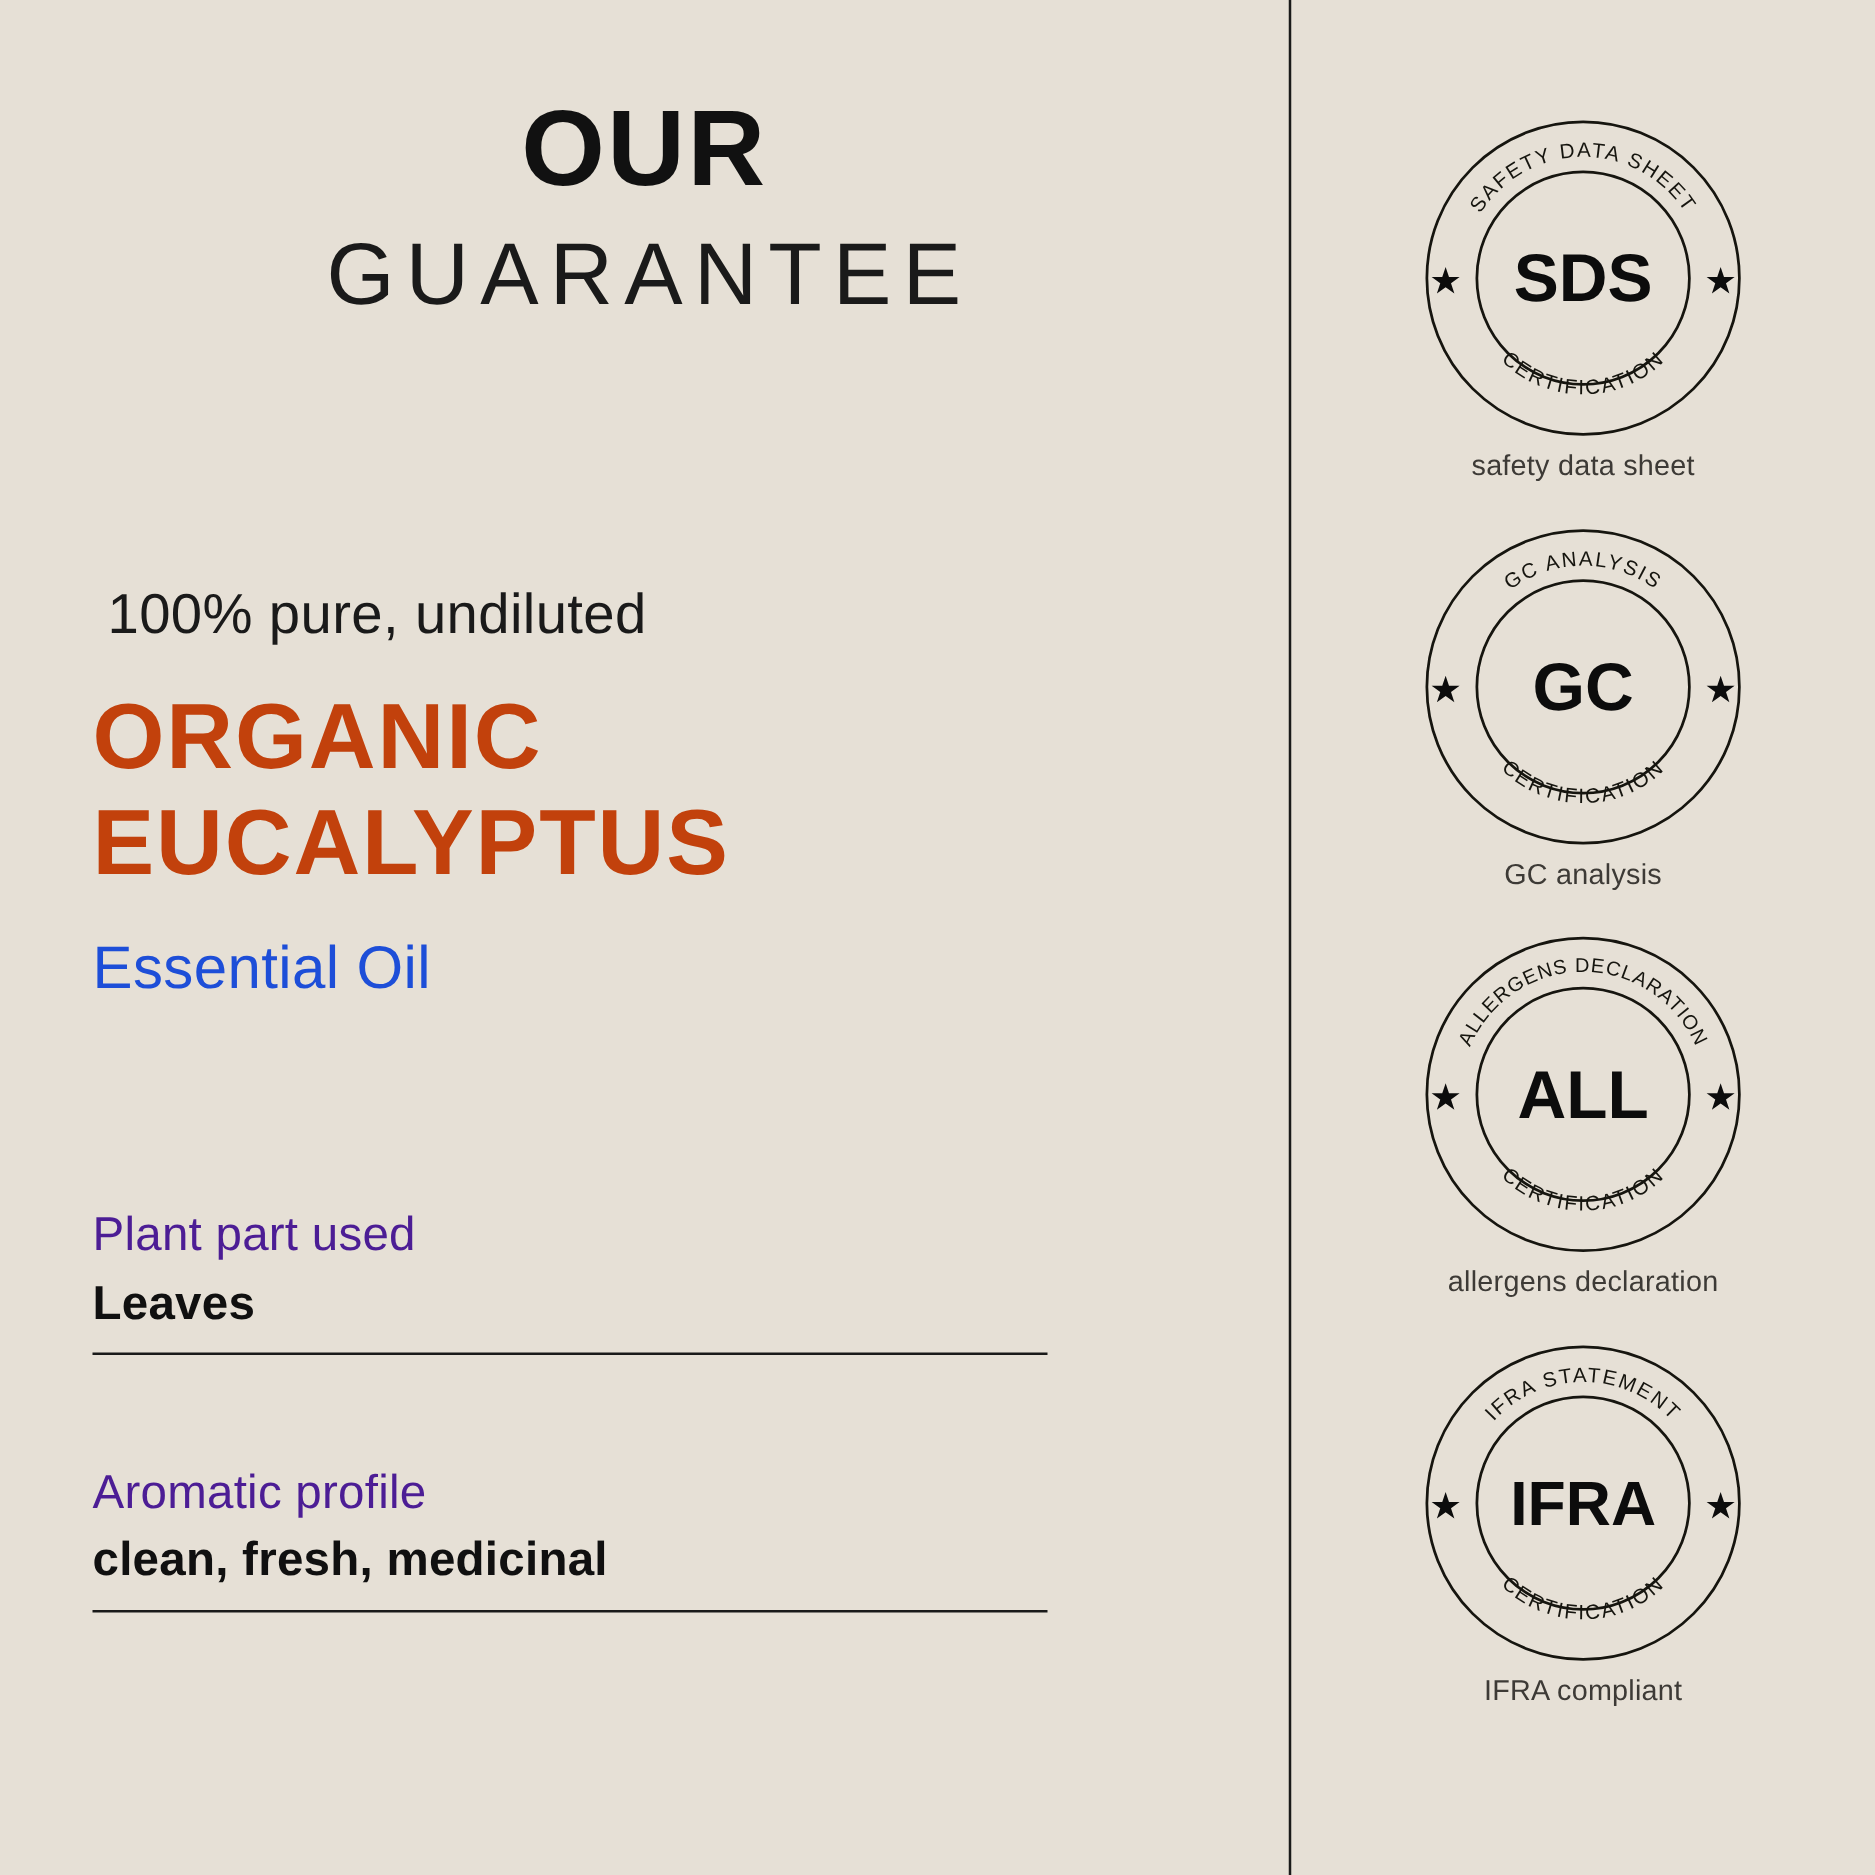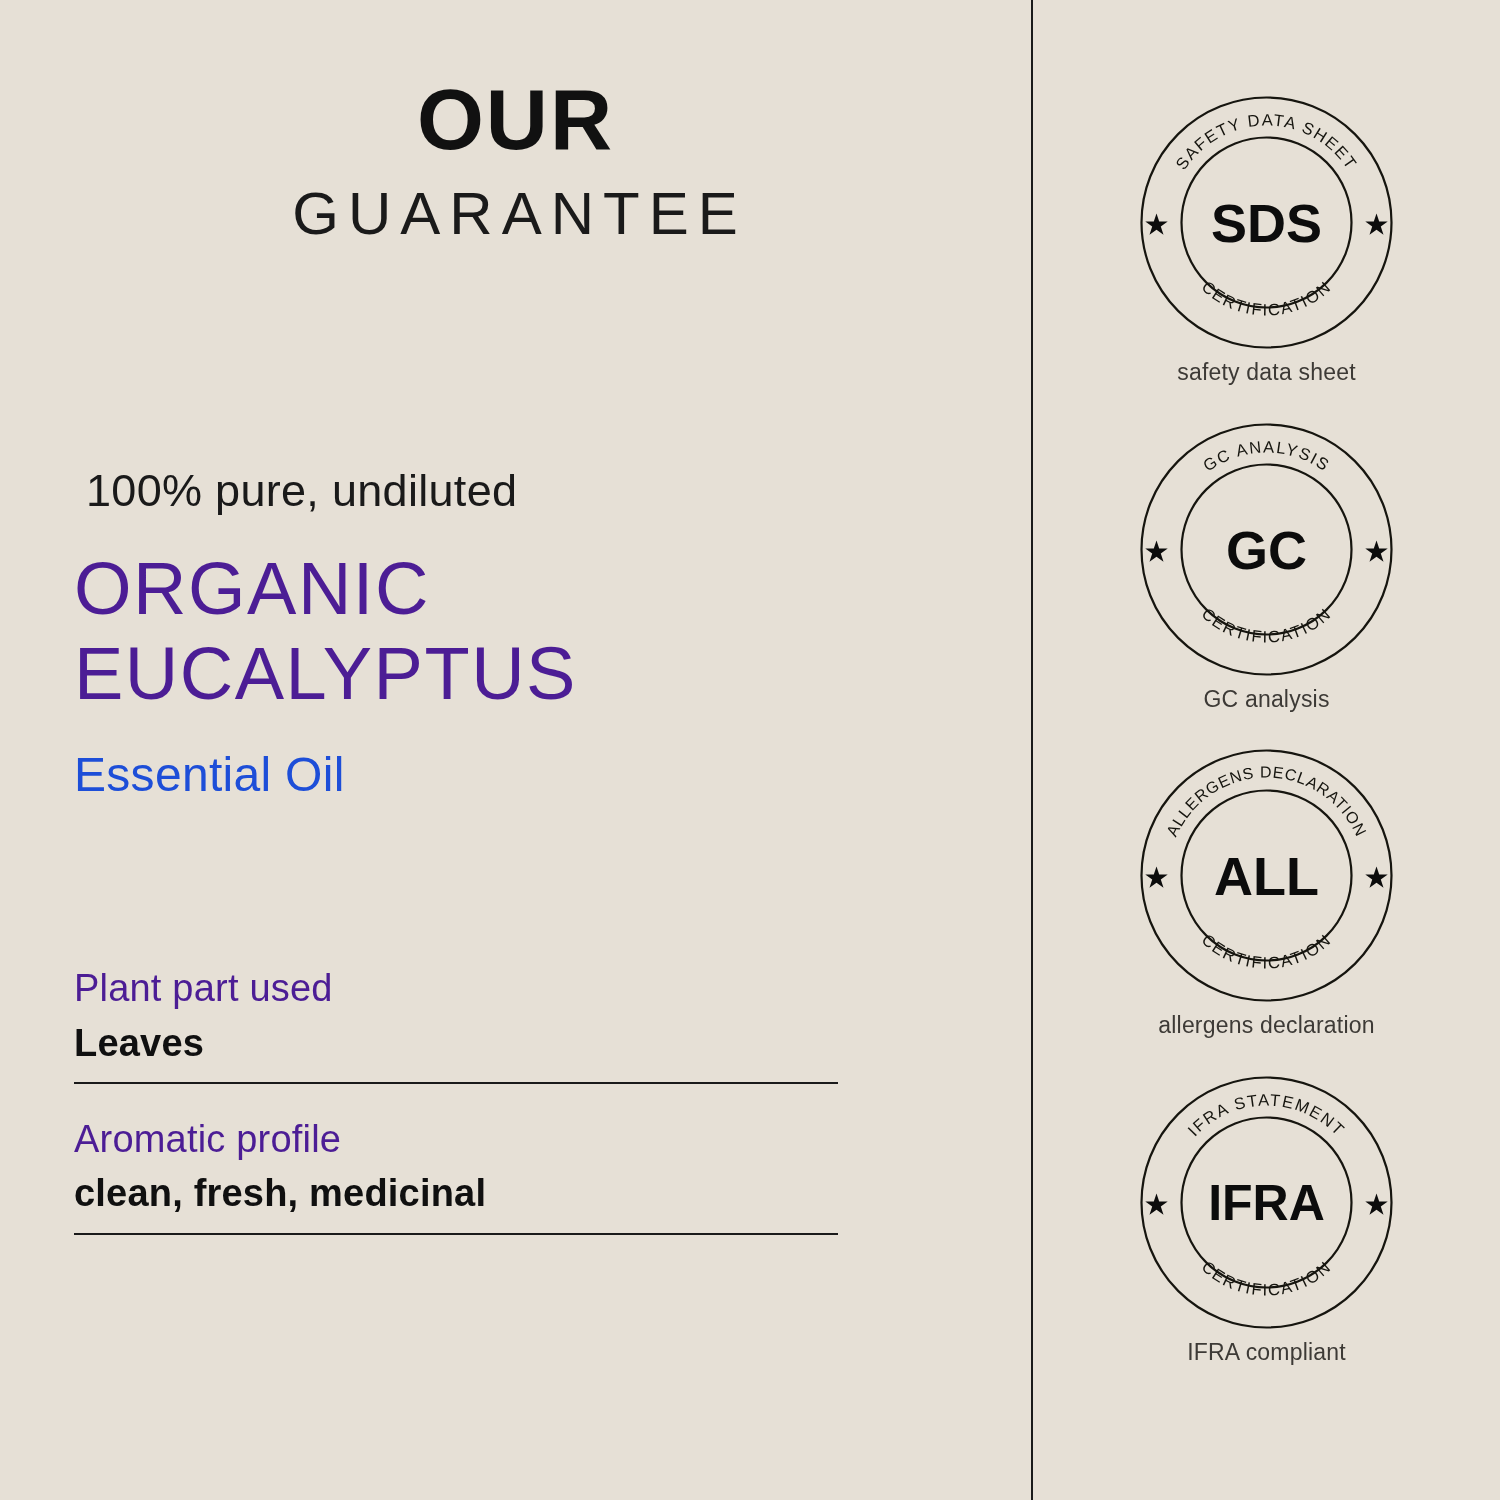--- a/index.html
+++ b/index.html
@@ -51,21 +51,21 @@
   }
   .heading-our {
     font-size: 86px;
     font-weight: bold;
     letter-spacing: 2px;
     line-height: 1.0;
     color: #111111;
     margin: 0;
   }
   .heading-guarantee {
-    font-size: 60px;
+    font-size: 70px;
     font-weight: 400;
     letter-spacing: 9px;
     line-height: 1.0;
     color: #1a1a1a;
     margin: 22px 0 0 0;
     padding-left: 8px;
   }
 
   .product-block {
     position: absolute;
@@ -76,22 +76,22 @@
   .product-kicker {
     font-size: 45px;
     font-weight: 400;
     color: #1a1a1a;
     line-height: 1.05;
     letter-spacing: 0.3px;
     margin: 12px;
   }
   .product-name {
     font-size: 74px;
-    font-weight: normal;
-    color: #4c1d95;
+    font-weight: bold;
+    color: #c2410c;
     line-height: 1.15;
     letter-spacing: 1.5px;
     margin: 32px 0 0 0;
   }
   .product-name .ln {
     display: block;
   }
   .product-type {
     font-size: 48px;
     font-weight: 400;
@@ -107,21 +107,21 @@
     left: 74px;
     top: 965px;
     width: 764px;
   }
   .attr-row {
     width: 100%;
     border-bottom: 2px solid #1a1a1a;
     padding-bottom: 14px;
   }
   .attr-row + .attr-row {
-    margin-top: 32px;
+    margin-top: 87px;
   }
   .attr-label {
     font-size: 38px;
     font-weight: 400;
     color: #4c1d95;
     line-height: 1.25;
     margin: 0;
     letter-spacing: 0.2px;
   }
   .attr-value {

